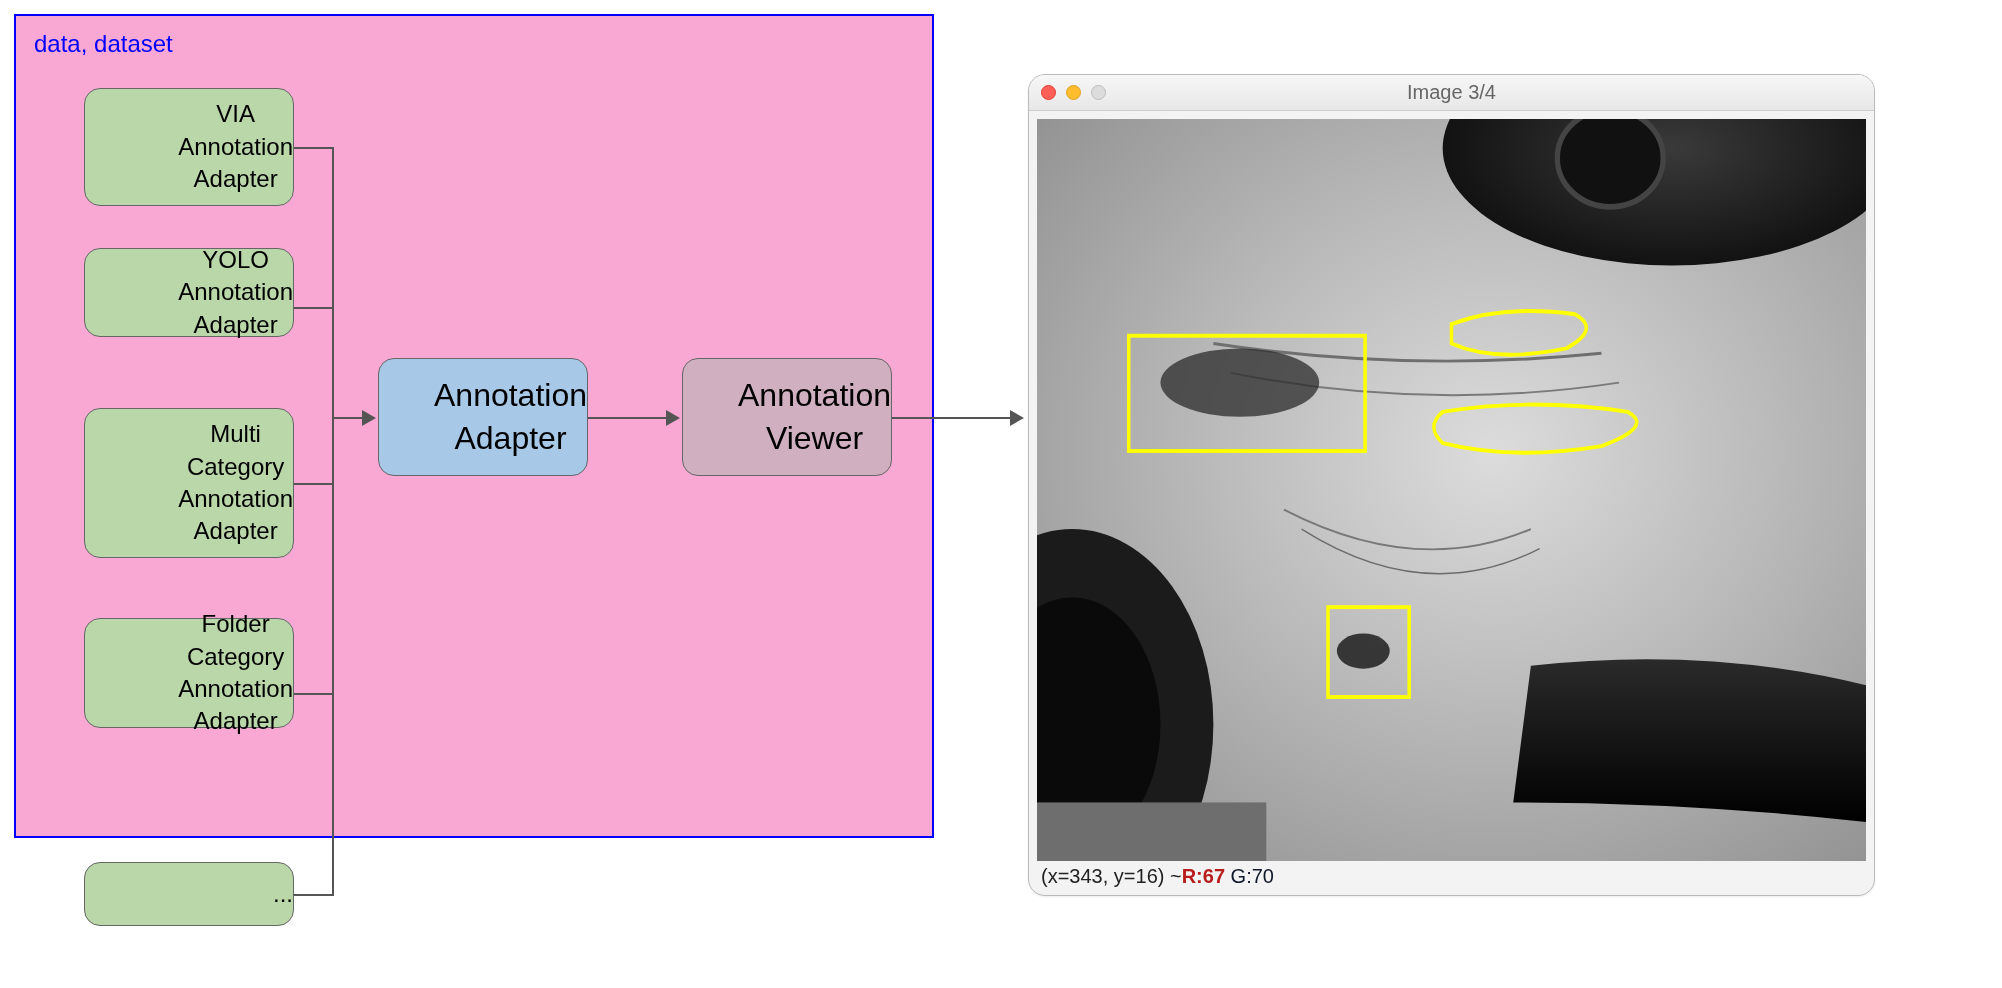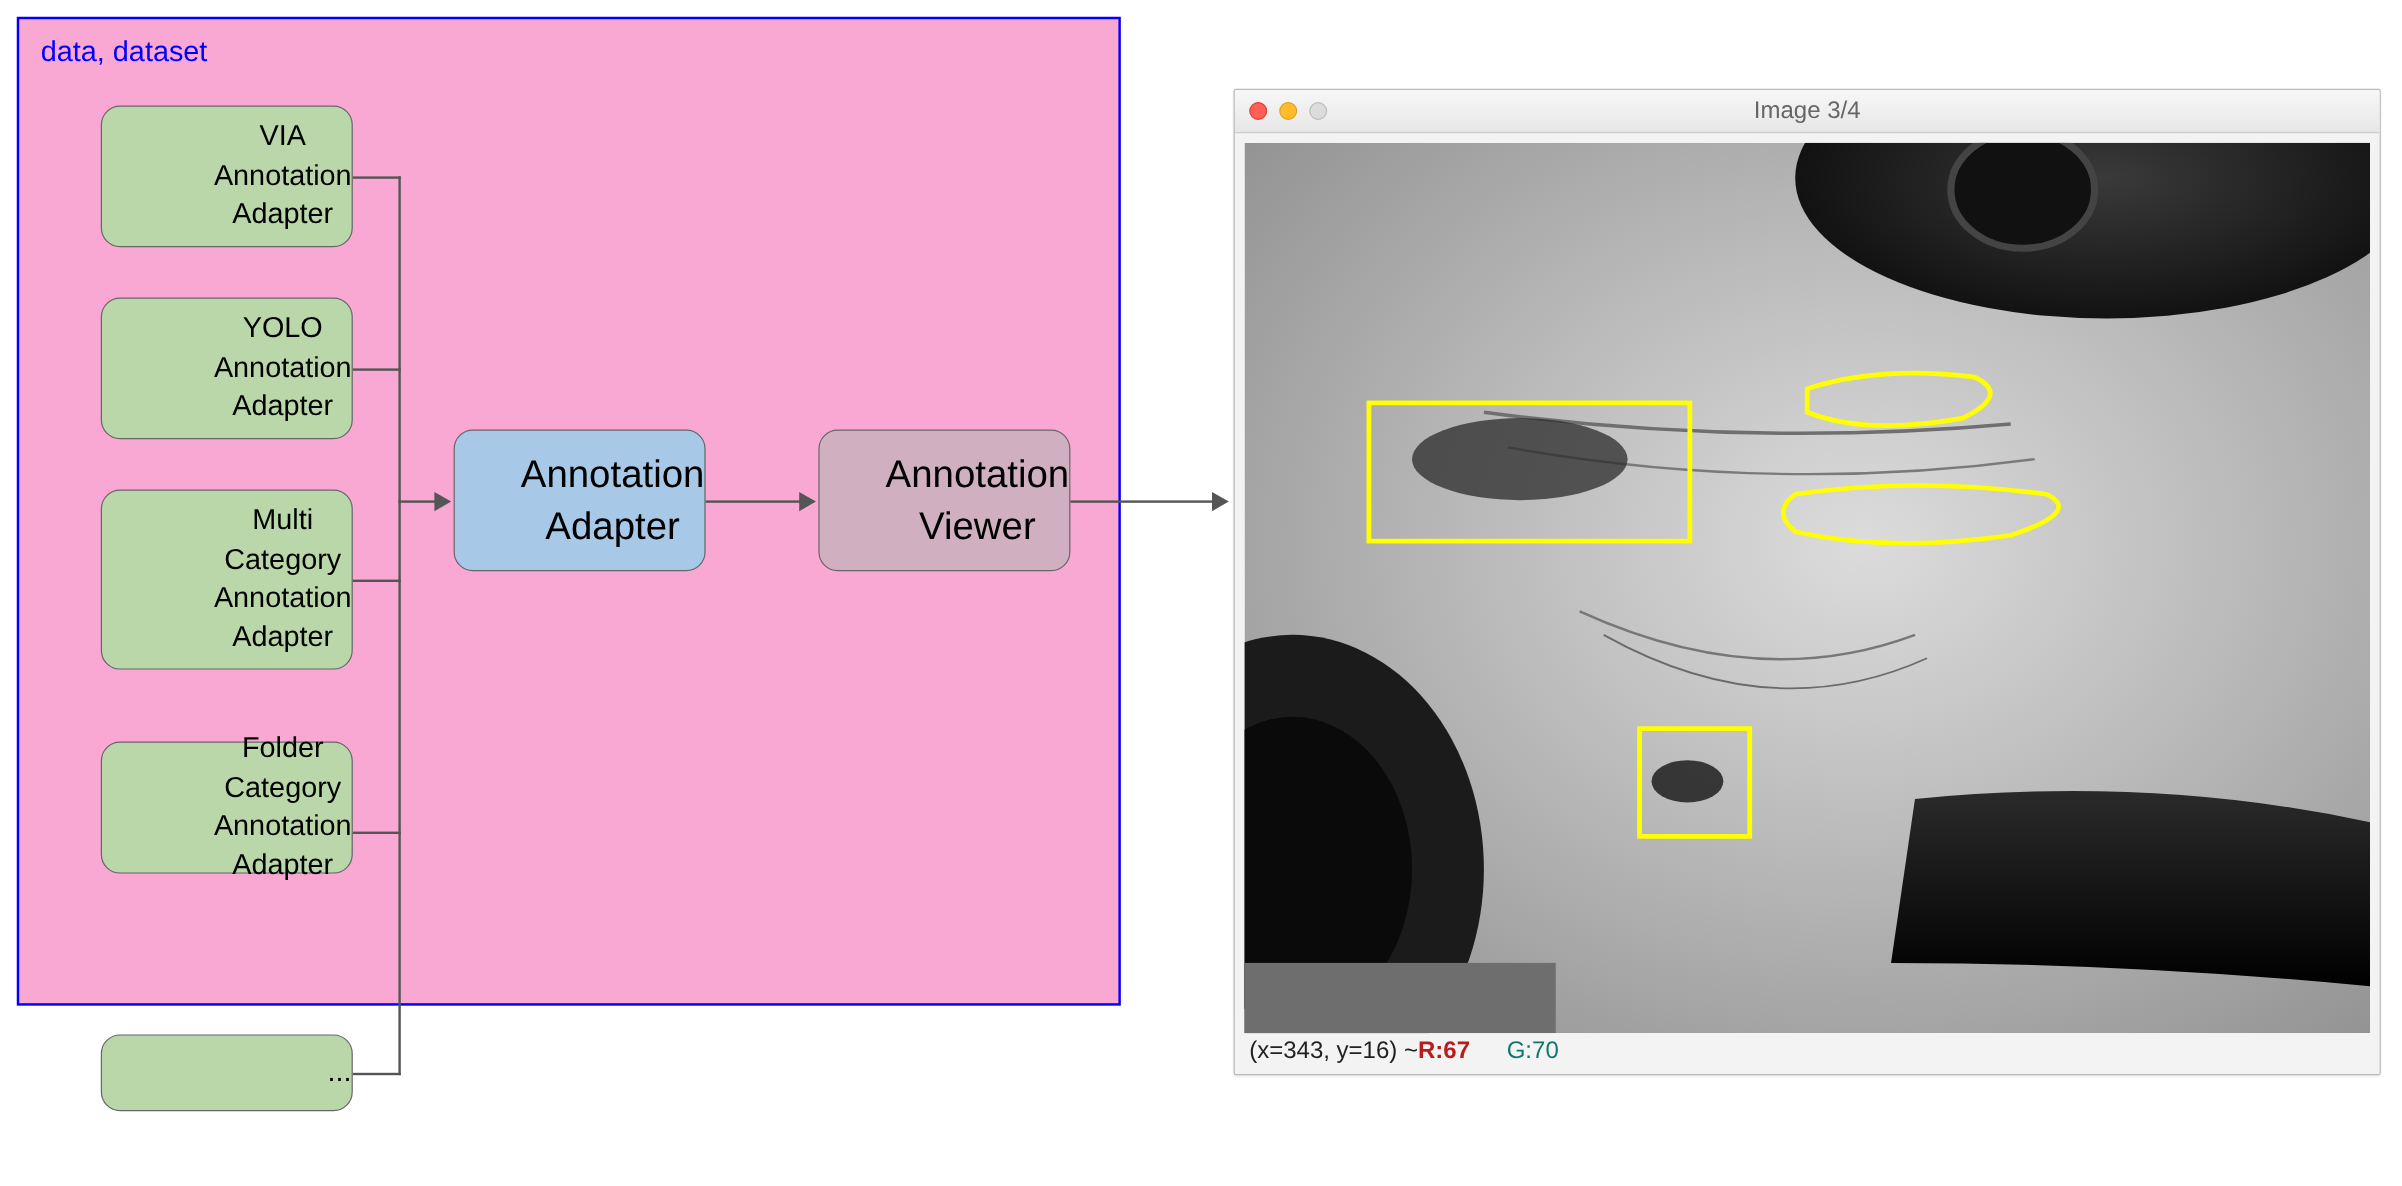--- a/index.html
+++ b/index.html
@@ -49,24 +49,24 @@
   }
   .arrow-head {
     position: absolute;
     width: 0; height: 0;
   }
   
   .window {
     position: absolute;
     left: 1028px;
     top: 74px;
-    width: 956px;
+    width: 847px;
     height: 822px;
     border: 1px solid #bbb;
-    border-radius: 2px;
+    border-radius: 17px;
     background: #f3f3f3;
     box-shadow: 0 1px 2px rgba(0,0,0,0.08);
     overflow: hidden;
   }
   .titlebar {
     height: 36px;
     background: linear-gradient(to bottom, #f7f7f7, #e7e7e7);
     border-bottom: 1px solid #ccc;
     position: relative;
     display: flex;
@@ -92,36 +92,36 @@
     position: absolute;
     left: 8px; right: 8px; bottom: 6px;
     height: 24px;
     font-size: 20px;
     color:#222;
     display:flex;
     align-items:flex-start;
     padding-left:4px;
   }
   .rv { color:#b91c1c;font-weight:bold; }
-  .gv { color:#0f766e;margin-left:25px; }
+  .gv { color:#0f172a; }
   .bv { color:#737373;margin-top:42px; }
 </style>
 </head>
 <body>
 
 <div class="container-box">
   <div class="container-label">data, dataset</div>
 </div>
 
 <div class="adapter-box green-box small-text" style="left:84px; top:88px; width:210px; height:118px;">
   <span style="white-space:pre-line;">VIA
 Annotation
 Adapter</span>
 </div>
-<div class="adapter-box green-box small-text" style="left:84px; top:248px; width:210px; height:118px;">
+<div class="adapter-box green-box small-text" style="left:84px; top:248px; width:210px; height:89px;">
   <span style="white-space:pre-line;">YOLO
 Annotation
 Adapter</span>
 </div>
 <div class="adapter-box green-box small-text" style="left:84px; top:408px; width:210px; height:150px;padding-left:13px;">
   <span style="white-space:pre-line;">Multi
 Category
 Annotation
 Adapter</span>
 </div>

